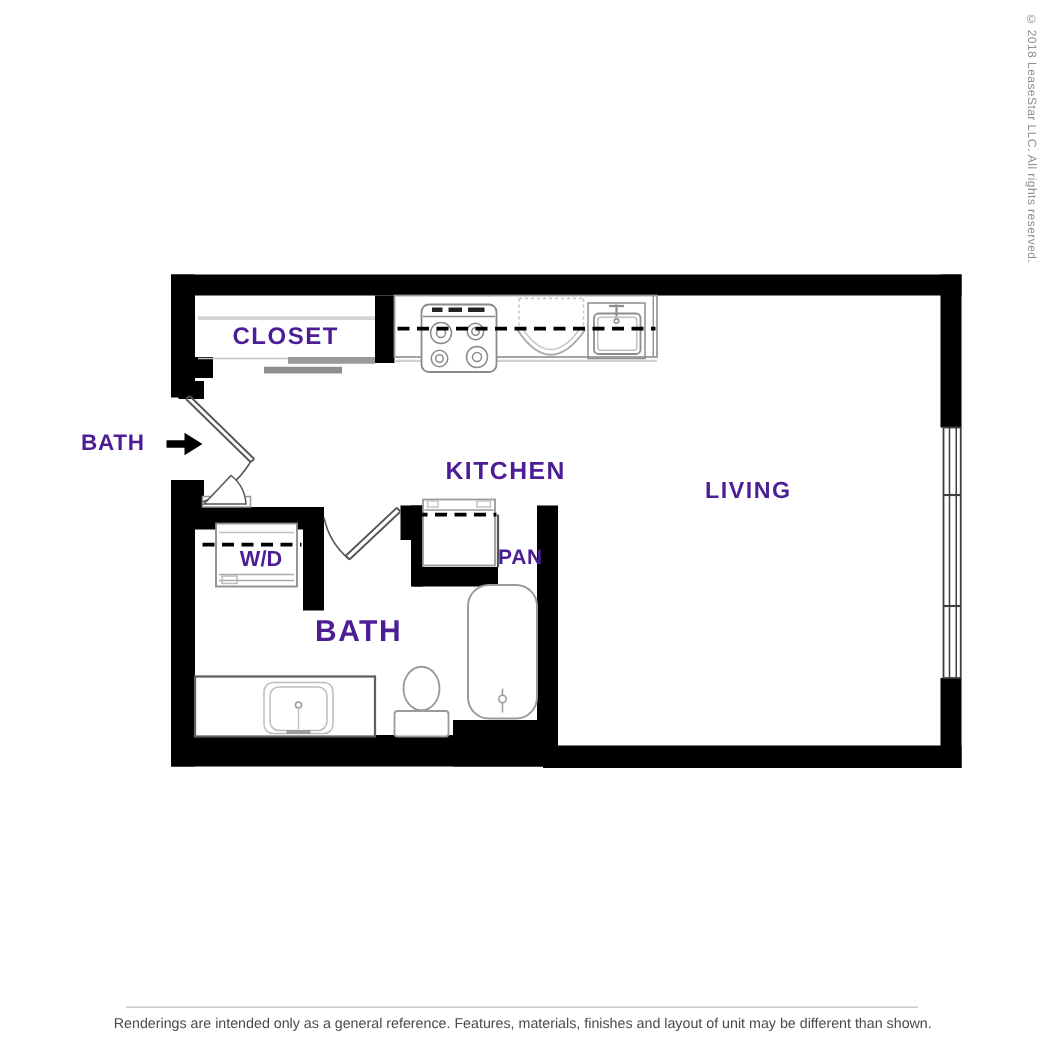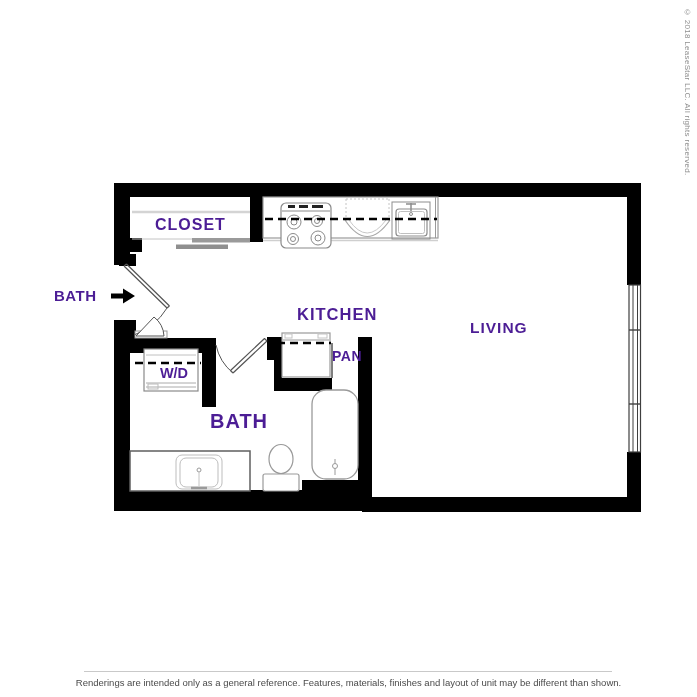--- a/index.html
+++ b/index.html
@@ -11,21 +11,21 @@
   .room-label{
     position:absolute;color:#4c1d95;font-weight:700;line-height:1;
     letter-spacing:1px;white-space:nowrap;
   }
   .lbl-closet{left:155px;top:217px;font-size:16px;}
   .lbl-kitchen{left:297px;top:260px;font-size:16.5px;margin-top:46px;}
   .lbl-living{left:470px;top:320px;font-size:15.5px;}
   .lbl-entry{left:54px;top:288px;font-size:15px;letter-spacing:.5px;}
   .lbl-wd{left:144px;top:366px;width:60px;text-align:center;font-size:14.5px;letter-spacing:0;}
   .lbl-bath{left:210px;top:411px;font-size:20px;}
-  .lbl-pan{left:332px;top:349px;font-size:14px;letter-spacing:.5px;}
+  .lbl-pan{left:332px;top:364px;font-size:14px;letter-spacing:.5px;}
   .copyright{
     position:absolute;top:8px;right:5px;height:200px;
     writing-mode:vertical-rl;font-size:8px;color:#8f8f8f;letter-spacing:.3px;
   }
   .footer-rule{position:absolute;left:84px;top:671px;width:528px;height:1px;background:#c9c9c9;}
   .disclaimer{
     position:absolute;left:0;right:0;top:677px;text-align:center;
     font-size:9.5px;font-weight:400;color:#4a4a4a;letter-spacing:0;
   }
 </style>

